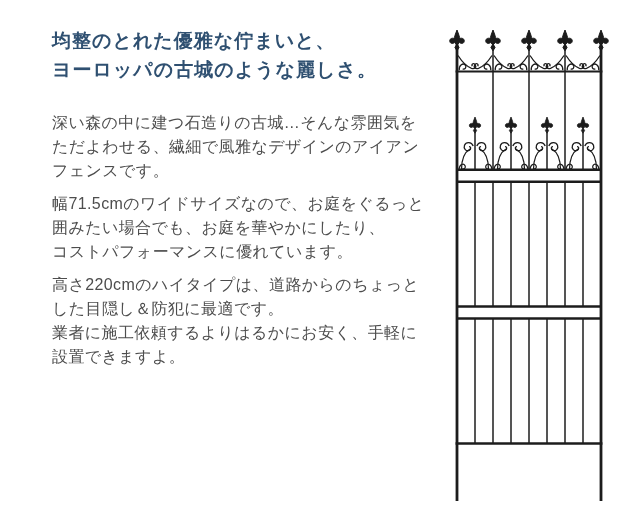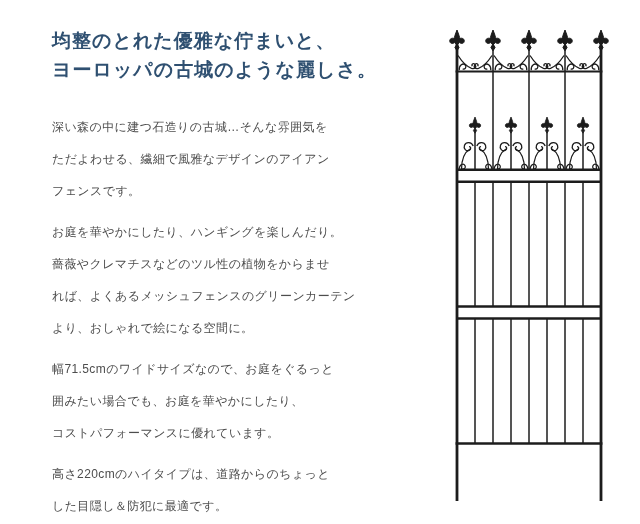--- a/index.html
+++ b/index.html
@@ -25,22 +25,22 @@
     margin: 0 0 27px 0;
     font-size: 19px;
     line-height: 29px;
     font-weight: bold;
     color: #2f5071;
     letter-spacing: 1px;
     white-space: pre-line;
   }
   .para {
     margin: 0 0 9px 0;
-    font-size: 12px;
-    line-height: 32px;
+    font-size: 16px;
+    line-height: 24px;
     color: #4d4d4d;
     letter-spacing: 0.4px;
     white-space: pre-line;
   }
   .fence-col {
     position: absolute;
     left: 420px;
     top: 0;
     width: 220px;
     height: 524px;
@@ -50,24 +50,20 @@
 <body>
 
 <div class="canvas">
 
   <div class="text-col">
     <h1 class="heading">均整のとれた優雅な佇まいと、
 ヨーロッパの古城のような麗しさ。</h1>
     <p class="para">深い森の中に建つ石造りの古城…そんな雰囲気を
 ただよわせる、繊細で風雅なデザインのアイアン
 フェンスです。</p>
-    <p class="para">お庭を華やかにしたり、ハンギングを楽しんだり。
-薔薇やクレマチスなどのツル性の植物をからませ
-れば、よくあるメッシュフェンスのグリーンカーテン
-より、おしゃれで絵になる空間に。</p>
     <p class="para">幅71.5cmのワイドサイズなので、お庭をぐるっと
 囲みたい場合でも、お庭を華やかにしたり、
 コストパフォーマンスに優れています。</p>
     <p class="para">高さ220cmのハイタイプは、道路からのちょっと
 した目隠し＆防犯に最適です。
 業者に施工依頼するよりはるかにお安く、手軽に
 設置できますよ。</p>
   </div>
 
   <div class="fence-col">

